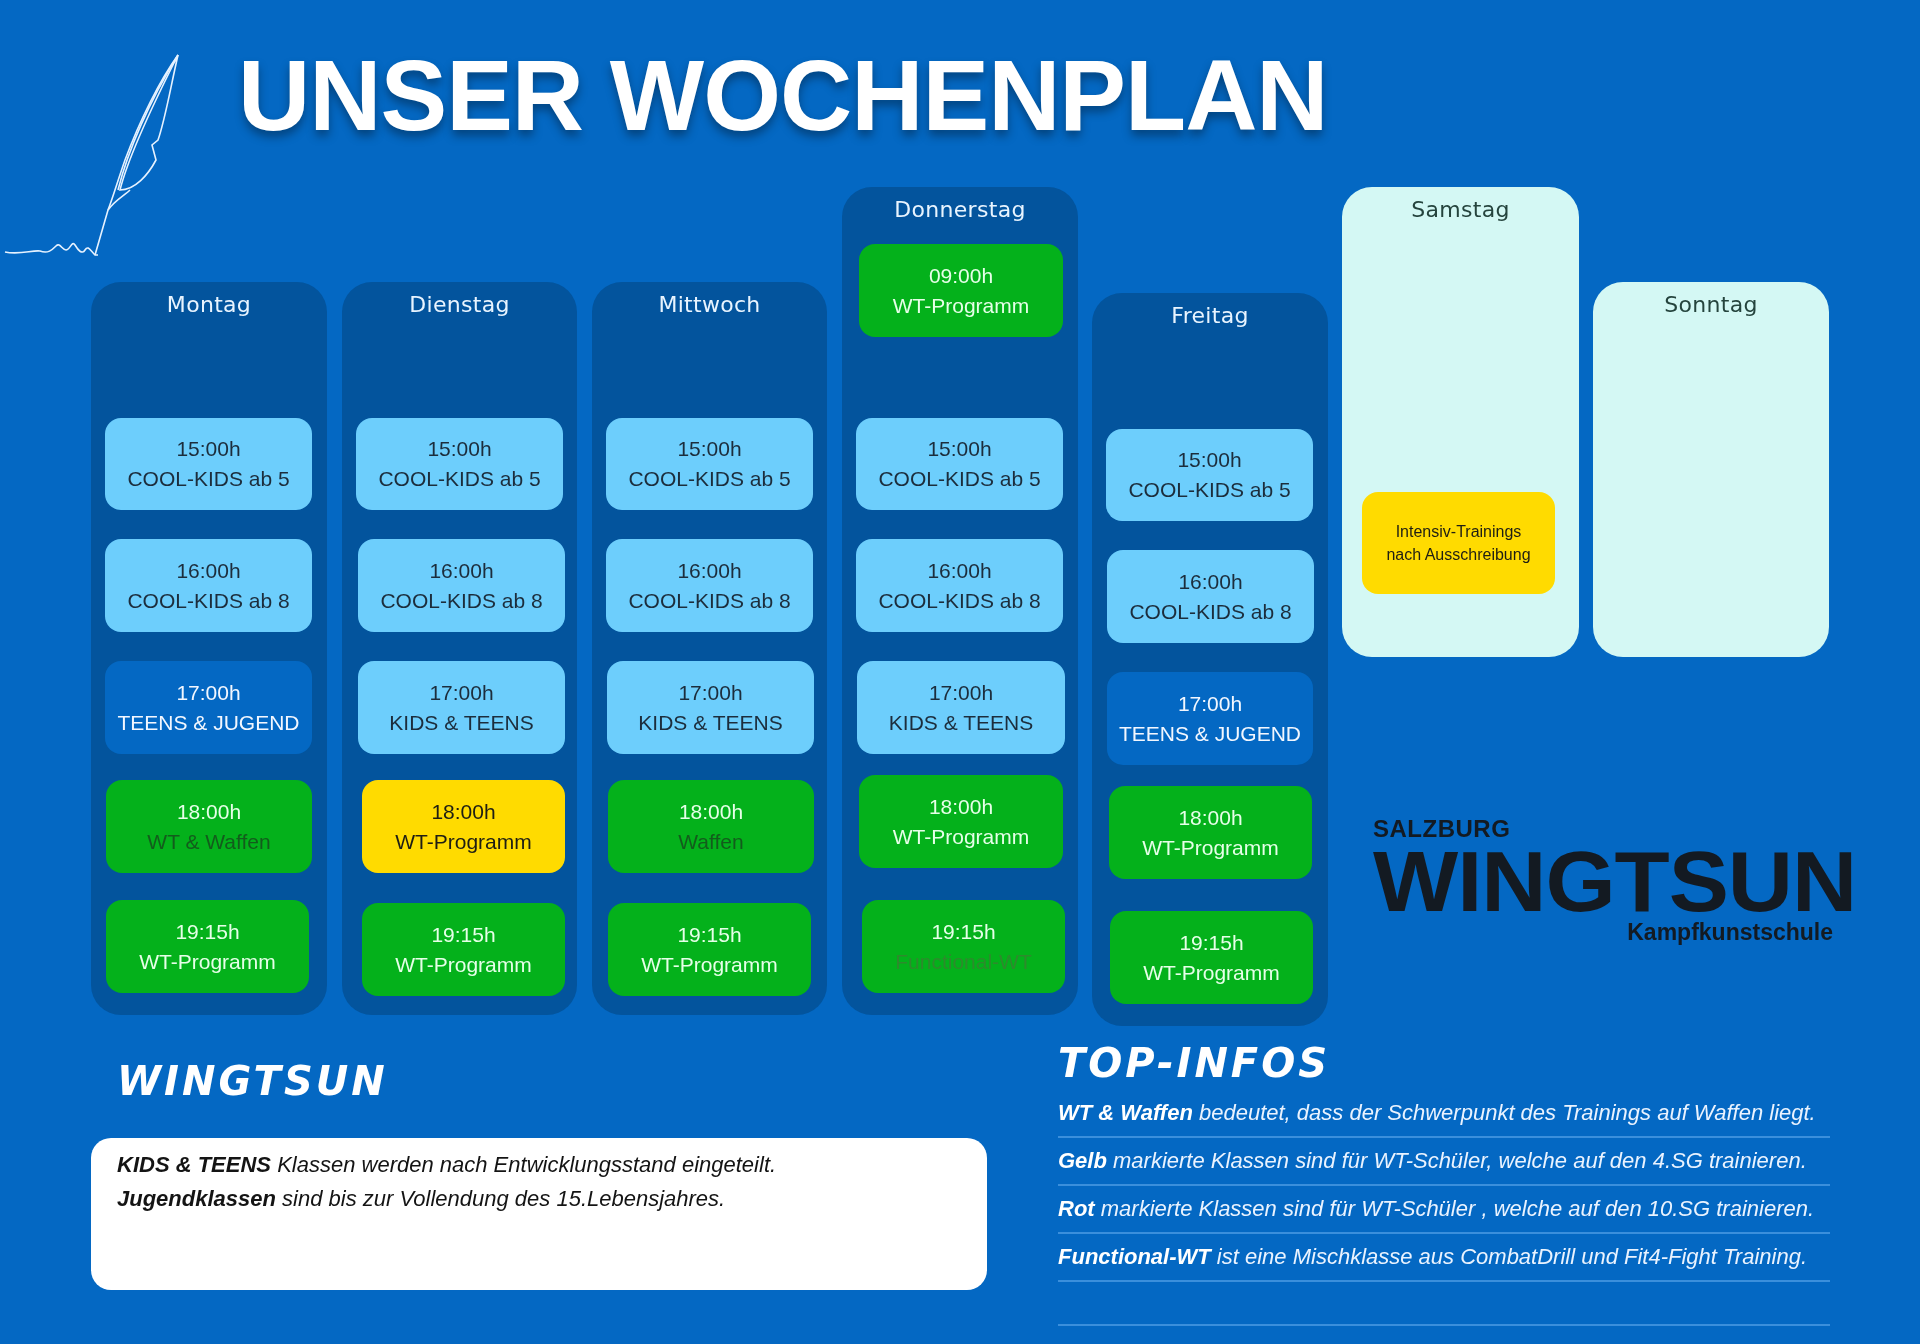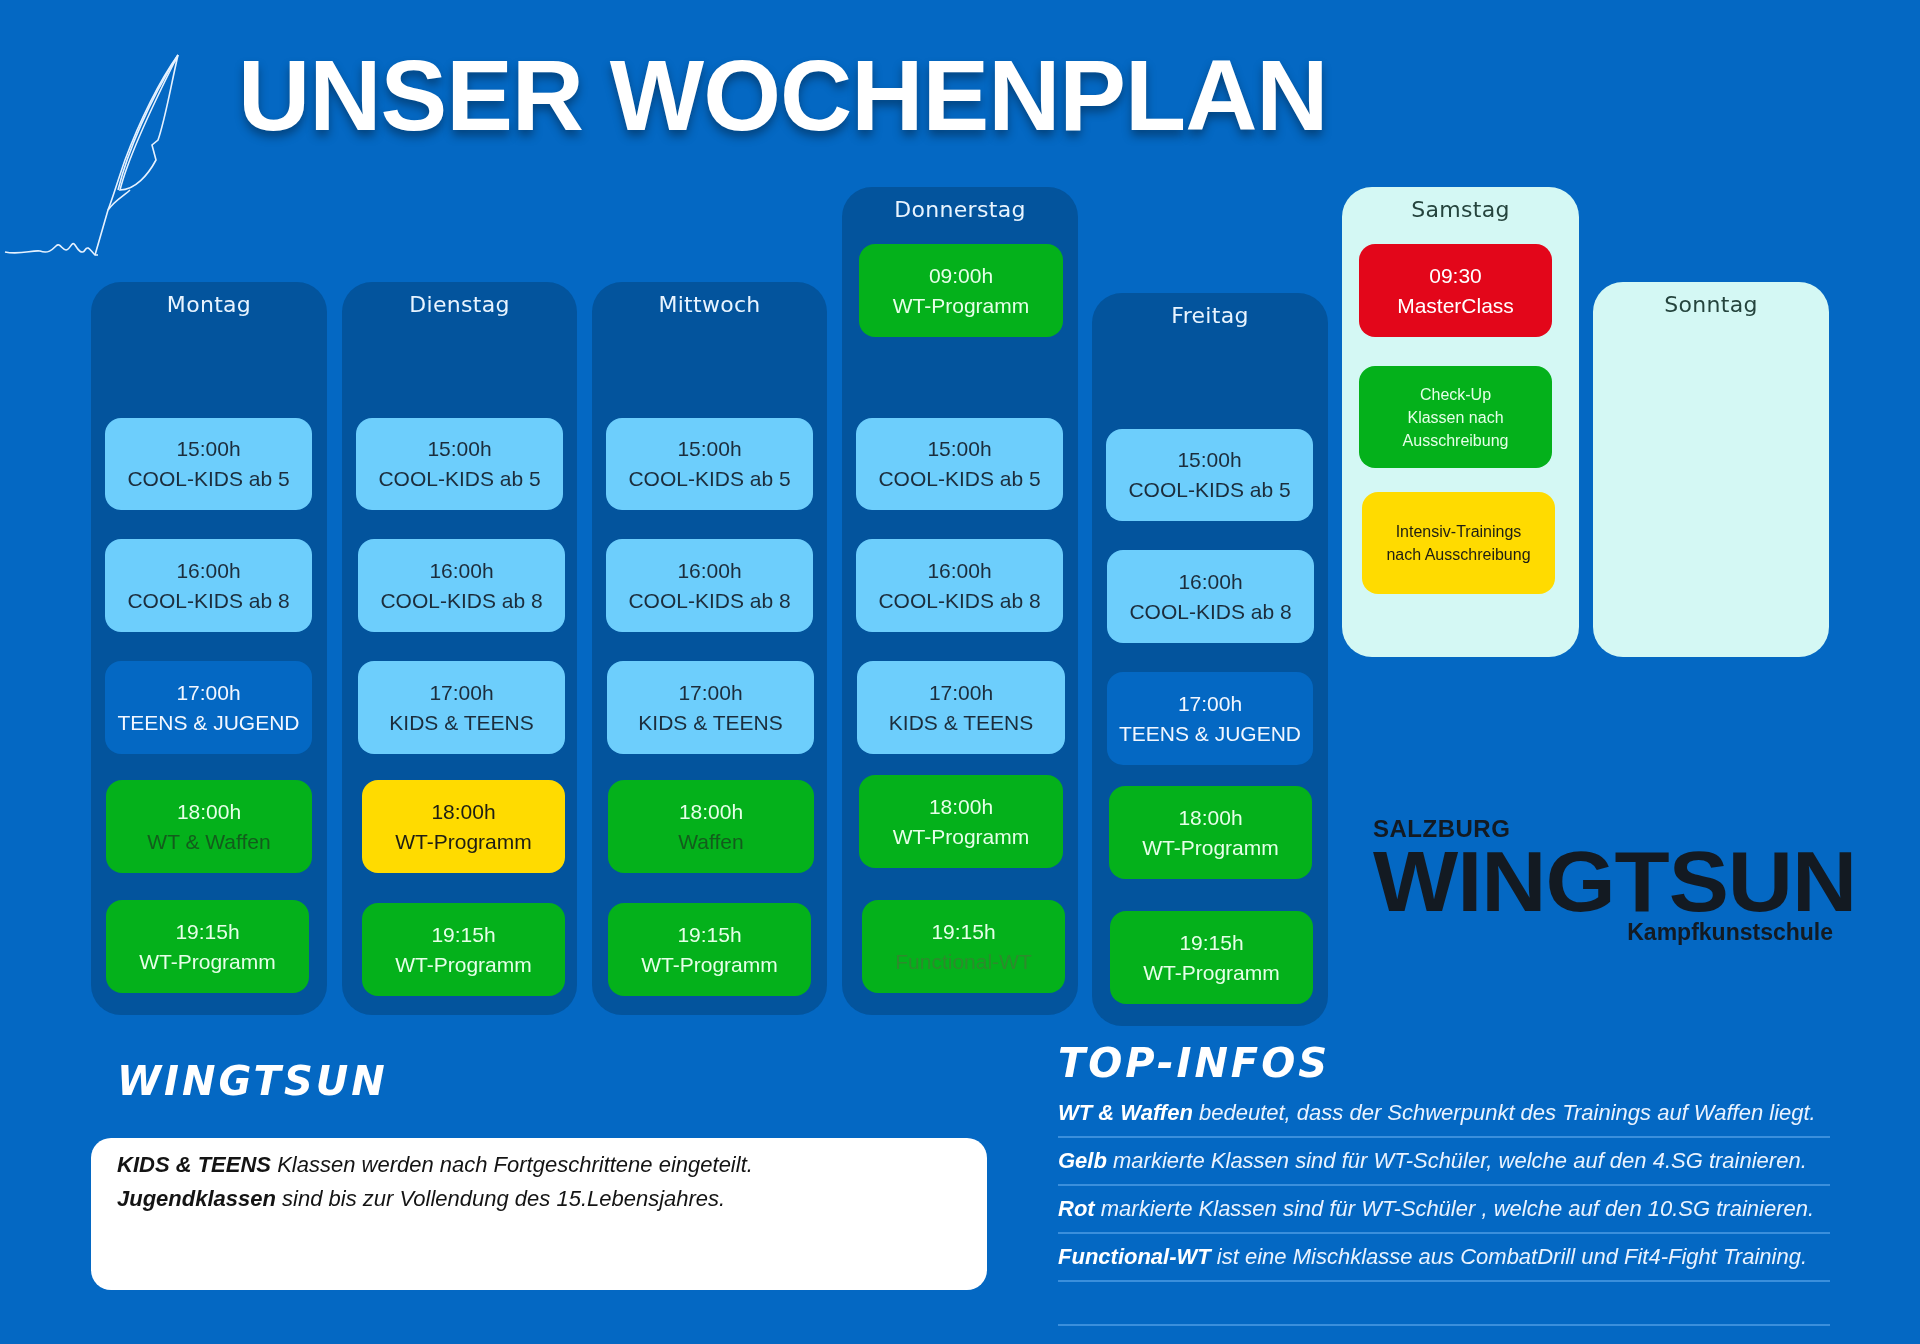--- a/index.html
+++ b/index.html
@@ -200,48 +200,39 @@
     <span>WT-Programm</span>
   </div>
   <div class="slot green" style="left:18px;top:618px;width:203px;height:93px;">
     <span>19:15h</span>
     <span>WT-Programm</span>
   </div>
 </div>
 
 <div class="day-col light" style="left:1342px;top:187px;width:237px;height:470px;">
   <div class="day-name">Samstag</div>
-  <div class="slot red" style="left:17px;top:57px;width:193px;height:93px;">
-    <span>09:30</span>
-    <span>MasterClass</span>
-  </div>
-  <div class="slot green small" style="left:17px;top:179px;width:193px;height:102px;">
-    <span>Check-Up</span>
-    <span>Klassen nach</span>
-    <span>Ausschreibung</span>
-  </div>
   <div class="slot yellow small" style="left:20px;top:305px;width:193px;height:102px;">
     <span>Intensiv-Trainings</span>
     <span>nach Ausschreibung</span>
   </div>
 </div>
 
 <div class="day-col light" style="left:1593px;top:282px;width:236px;height:375px;padding-left:48px;">
   <div class="day-name">Sonntag</div>
 </div>
 
 <div class="logo">
   <div class="top">SALZBURG</div>
   <div class="main">WINGTSUN</div>
   <div class="sub">Kampfkunstschule</div>
 </div>
 
 <div class="hand" style="left:117px;top:1058px;font-size:40px;">WINGTSUN</div>
 <div class="notes-box">
-  <div><b>KIDS &amp; TEENS</b><span> Klassen werden nach Fortgeschrittene eingeteilt.</span></div>
+  <div><b>KIDS &amp; TEENS</b><span> Klassen werden nach Entwicklungsstand eingeteilt.</span></div>
   <div><b>Jugendklassen</b><span> sind bis zur Vollendung des 15.Lebensjahres.</span></div>
 </div>
 
 <div class="hand" style="left:1058px;top:1040px;font-size:40px;">TOP-INFOS</div>
 <div class="infos">
   <div class="info-line"><b>WT &amp; Waffen</b><span> bedeutet, dass der Schwerpunkt des Trainings auf Waffen liegt.</span></div>
   <div class="rule"></div>
   <div class="info-line"><b>Gelb</b><span> markierte Klassen sind für WT-Schüler, welche auf den 4.SG trainieren.</span></div>
   <div class="rule"></div>
   <div class="info-line"><b>Rot</b><span> markierte Klassen sind für WT-Schüler , welche auf den 10.SG trainieren.</span></div>

